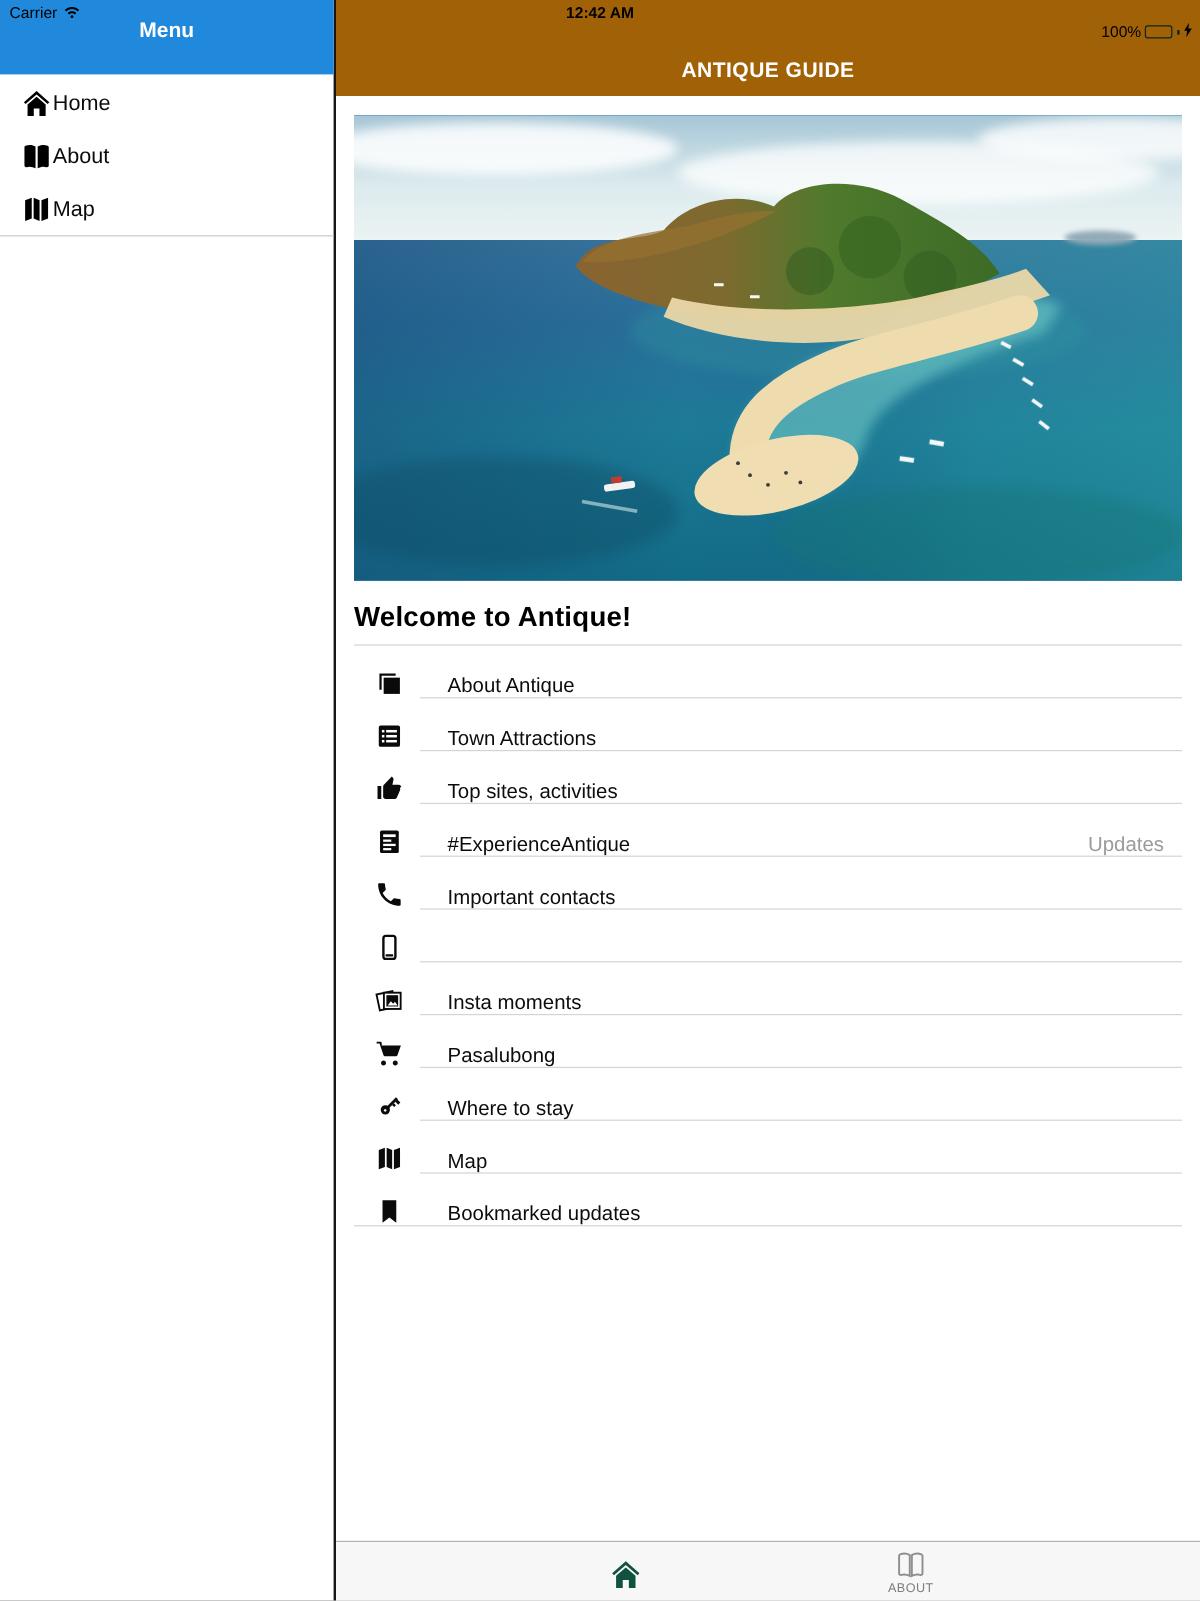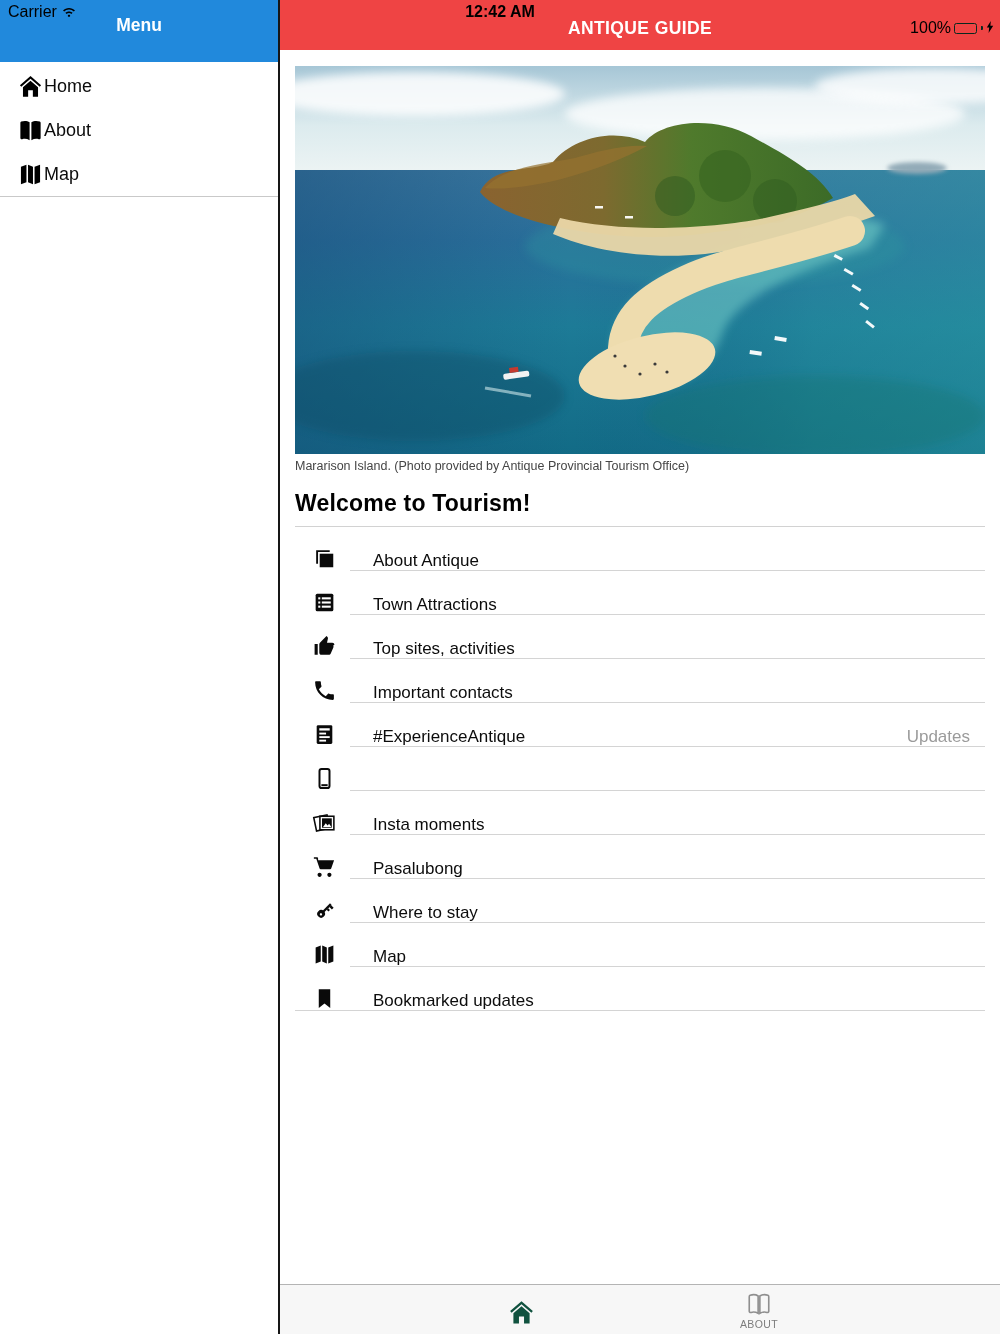--- a/index.html
+++ b/index.html
@@ -3,41 +3,41 @@
 <meta charset="utf-8">
 <style>
   html,body{margin:0;padding:0;background:#000;}
   .app{
     position:relative;width:1000px;height:1334px;overflow:hidden;background:#fff;
     font-family:"Liberation Sans",sans-serif;display:flex;
     -webkit-font-smoothing:antialiased;
   }
   
   .statusbar{position:absolute;top:0;left:0;width:1000px;height:20px;z-index:50;
-    font-size:16px;color:#000;pointer-events:none;}
+    font-size:13px;color:#000;pointer-events:none;}
   .statusbar .carrier{position:absolute;left:8px;top:3px;display:flex;align-items:center;gap:4px;font-weight:400;}
   .statusbar .time{position:absolute;left:0;top:3px;width:1000px;text-align:center;font-weight:600;}
   .statusbar .battery-wrap{position:absolute;right:6px;top:3px;display:flex;align-items:center;gap:3px;font-weight:400;margin-top:16px;}
   .battery-body{position:relative;width:23px;height:11px;border:1px solid #09281e;border-radius:2.5px;padding:1px;box-sizing:border-box;}
   .battery-fill{width:100%;height:100%;background:#53d769;border-radius:1px;}
   .battery-tip{width:2px;height:4px;background:#09281e;border-radius:0 1px 1px 0;margin-left:1px;}
 
   
   .sidebar{width:280px;height:100%;background:#fff;border-right:2px solid #161616;
     box-sizing:border-box;display:flex;flex-direction:column;flex:none;}
   .sidebar-header{height:62px;background:#2189dc;display:flex;align-items:flex-end;justify-content:center;}
   .sidebar-title{color:#fff;font-size:17.5px;font-weight:700;padding-bottom:26px;}
   .menu-list{border-bottom:1px solid #c9c9c9;padding-top:2px;}
   .menu-item{height:44px;display:flex;align-items:center;padding-left:17px;cursor:pointer;}
   .menu-item .micon{width:27px;height:27px;flex:none;display:flex;align-items:center;color:#000;}
   .menu-item .mlabel{font-size:18px;color:#0b0b0b;}
 
   
   .content{flex:1;display:flex;flex-direction:column;background:#fff;min-width:0;}
-  .content-header{height:50px;background:#ef4444;display:flex;align-items:flex-end;justify-content:center;flex:none;}
+  .content-header{height:80px;background:#a16207;display:flex;align-items:flex-end;justify-content:center;flex:none;}
   .content-title{color:#fff;font-size:17.5px;font-weight:700;letter-spacing:.4px;padding-bottom:11px;}
 
   .photo{margin:16px 15px 0;height:388px;position:relative;overflow:hidden;background:#2a6f9b;}
   .photo svg{display:block;}
 
   .caption{margin:5px 15px 0;font-size:12.5px;color:#454545;}
   .welcome{margin:17px 15px 9px;font-size:23px;font-weight:700;color:#000;letter-spacing:.2px;}
 
   .list{margin:0 15px;border-top:1px solid #d2d2d2;}
   .lrow{height:44px;display:flex;align-items:flex-end;position:relative;cursor:pointer;gap:23px;}
@@ -201,22 +201,21 @@
             <circle cx="320" cy="290" r="1.6"></circle>
             <circle cx="372" cy="306" r="1.6"></circle>
           </g>
 
         <path d="M190 322 l46 8" stroke="#cfe9ec" stroke-width="3" opacity="0.6"></path>
         <rect x="208" y="308" width="26" height="6" rx="2" fill="#f2f2f2" transform="rotate(-8 208 308)"></rect>
         <rect x="214" y="302" width="9" height="5" fill="#c43a2e" transform="rotate(-8 214 302)"></rect>
       </svg>
     </div>
 
-    <div class="caption">Mararison Island. (Photo provided by Antique Provincial Tourism Office)</div>
-    <div class="welcome">Welcome to Tourism!</div>
+    <div class="welcome">Welcome to Antique!</div>
 
     <div class="list">
 
       <div class="lrow">
         <span class="licon">
           <svg viewBox="0 0 24 24" fill="currentColor">
               <path d="M4 4h13v1.8H5.8V17H4z"></path>
               <rect x="7.4" y="7.4" width="13" height="13"></rect>
             </svg>
         </span>
@@ -244,45 +243,45 @@
         <span class="licon">
           <svg viewBox="0 0 24 24" fill="currentColor">
               <path d="M2.5 20h3V9.5h-3V20zM21.5 10.5c0-1.1-.9-2-2-2h-5.1l.9-4.2v-.3c0-.4-.2-.8-.4-1.1l-1-1L7.6 8.5C7.2 8.9 7 9.4 7 10v8c0 1.1.9 2 2 2h7.2c.8 0 1.5-.5 1.8-1.2l2.5-5.8c.1-.2.1-.5.1-.7v-1.8z"></path>
             </svg>
         </span>
         <span class="llabel">Top sites, activities</span>
       </div>
 
       <div class="lrow">
         <span class="licon">
-          <svg viewBox="0 0 24 24" fill="currentColor">
-              <path d="M6.6 10.8c1.4 2.8 3.8 5.1 6.6 6.6l2.2-2.2c.3-.3.7-.4 1-.2 1.1.4 2.3.6 3.6.6.6 0 1 .4 1 1V20c0 .6-.4 1-1 1C10.6 21 3 13.4 3 4c0-.6.4-1 1-1h3.5c.6 0 1 .4 1 1 0 1.2.2 2.4.6 3.6.1.3 0 .7-.3 1l-2.2 2.2z"></path>
-            </svg>
-        </span>
-        <span class="llabel">Important contacts</span>
-      </div>
-
-      <div class="lrow">
-        <span class="licon">
           <svg viewBox="0 0 24 24">
               <rect x="4.5" y="3" width="15" height="18" rx="1.3" fill="currentColor"></rect>
               <g fill="#fff">
                 <rect x="7" y="6" width="10" height="2.2"></rect>
                 <rect x="7" y="10.2" width="6.5" height="1.8"></rect>
                 <rect x="7" y="13.6" width="10" height="1.8"></rect>
                 <rect x="7" y="17" width="6.5" height="1.8"></rect>
               </g>
             </svg>
         </span>
         <span class="llabel">#ExperienceAntique</span>
         <span class="rlabel">Updates</span>
       </div>
 
       <div class="lrow">
         <span class="licon">
+          <svg viewBox="0 0 24 24" fill="currentColor">
+              <path d="M6.6 10.8c1.4 2.8 3.8 5.1 6.6 6.6l2.2-2.2c.3-.3.7-.4 1-.2 1.1.4 2.3.6 3.6.6.6 0 1 .4 1 1V20c0 .6-.4 1-1 1C10.6 21 3 13.4 3 4c0-.6.4-1 1-1h3.5c.6 0 1 .4 1 1 0 1.2.2 2.4.6 3.6.1.3 0 .7-.3 1l-2.2 2.2z"></path>
+            </svg>
+        </span>
+        <span class="llabel">Important contacts</span>
+      </div>
+
+      <div class="lrow">
+        <span class="licon">
           <svg viewBox="0 0 24 24" fill="none" stroke="currentColor" stroke-width="1.9">
               <rect x="7.2" y="2.8" width="9.6" height="18.4" rx="2"></rect>
               <line x1="9" y1="18.4" x2="15" y2="18.4"></line>
             </svg>
         </span>
       </div>
 
       <div class="lrow">
         <span class="licon">
           <svg viewBox="0 0 24 24">

